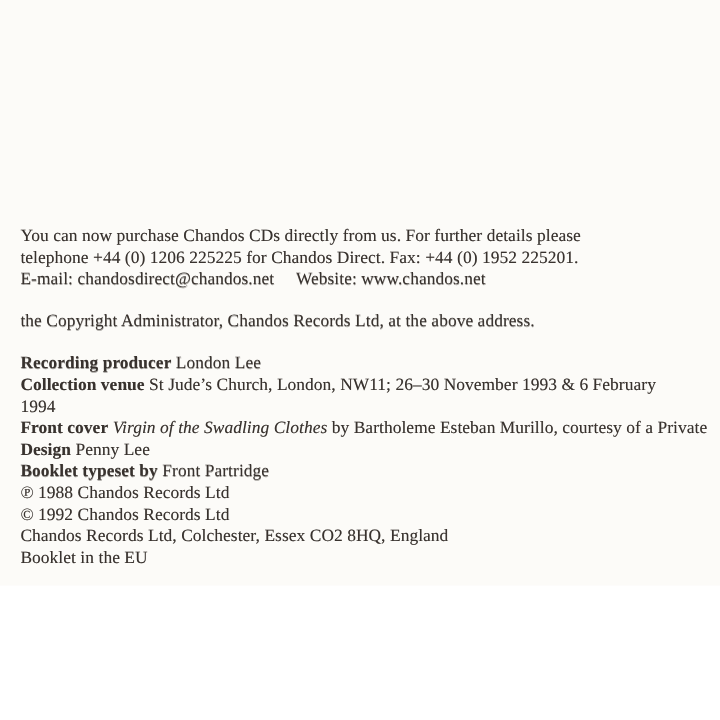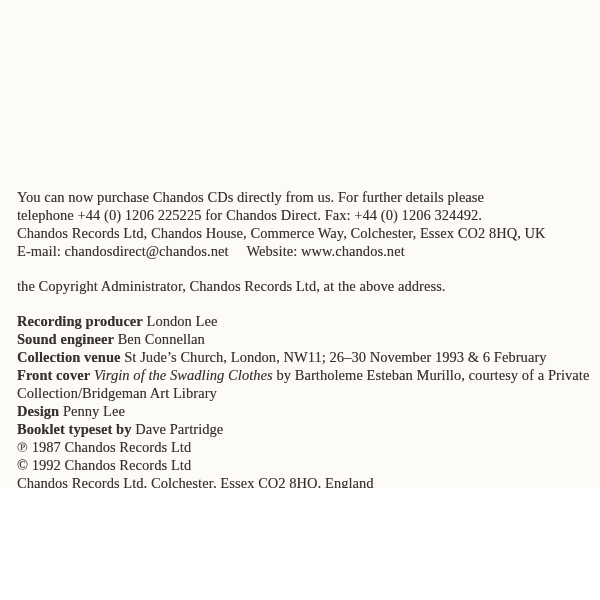--- a/index.html
+++ b/index.html
@@ -40,38 +40,36 @@
   }
 </style>
 </head>
 <body>
 
 <div class="page">
   <main class="content">
 
     <p class="para">
       <span class="line">You can now purchase Chandos CDs directly from us. For further details please</span>
-      <span class="line">telephone +44 (0) 1206 225225 for Chandos Direct. Fax: +44 (0) 1206 324492.</span>
-      <span class="line">Chandos Records Ltd, Chandos House, Commerce Way, Colchester, Essex CO2 8HQ, UK</span>
+      <span class="line">telephone +44 (0) 1206 225225 for Chandos Direct. Fax: +44 (0) 1952 225201.</span>
       <span class="line"><span>E-mail: chandosdirect@chandos.net</span><span class="gap"></span><span>Website: www.chandos.net</span></span>
     </p>
 
     <p class="para">
       <span class="line">the Copyright Administrator, Chandos Records Ltd, at the above address.</span>
     </p>
 
     <div class="credits">
       <div class="line"><b>Recording producer</b> <span>London Lee</span></div>
-      <div class="line"><b>Sound engineer</b> <span>Ben Connellan</span></div>
       <div class="line"><b>Collection venue</b> <span>St Jude’s Church, London, NW11; 26–30 November 1993 &amp; 6 February</span></div>
+      <div class="line">1994</div>
       <div class="line"><b>Front cover</b> <i>Virgin of the Swadling Clothes</i> <span>by Bartholeme Esteban Murillo, courtesy of a Private</span></div>
-      <div class="line">Collection/Bridgeman Art Library</div>
       <div class="line"><b>Design</b> <span>Penny Lee</span></div>
-      <div class="line"><b>Booklet typeset by</b> <span>Dave Partridge</span></div>
-      <div class="line">℗ 1987 Chandos Records Ltd</div>
+      <div class="line"><b>Booklet typeset by</b> <span>Front Partridge</span></div>
+      <div class="line">℗ 1988 Chandos Records Ltd</div>
       <div class="line">© 1992 Chandos Records Ltd</div>
       <div class="line">Chandos Records Ltd, Colchester, Essex CO2 8HQ, England</div>
       <div class="line">Booklet in the EU</div>
     </div>
 
   </main>
 
   <footer class="page-number">47</footer>
 </div>
 

